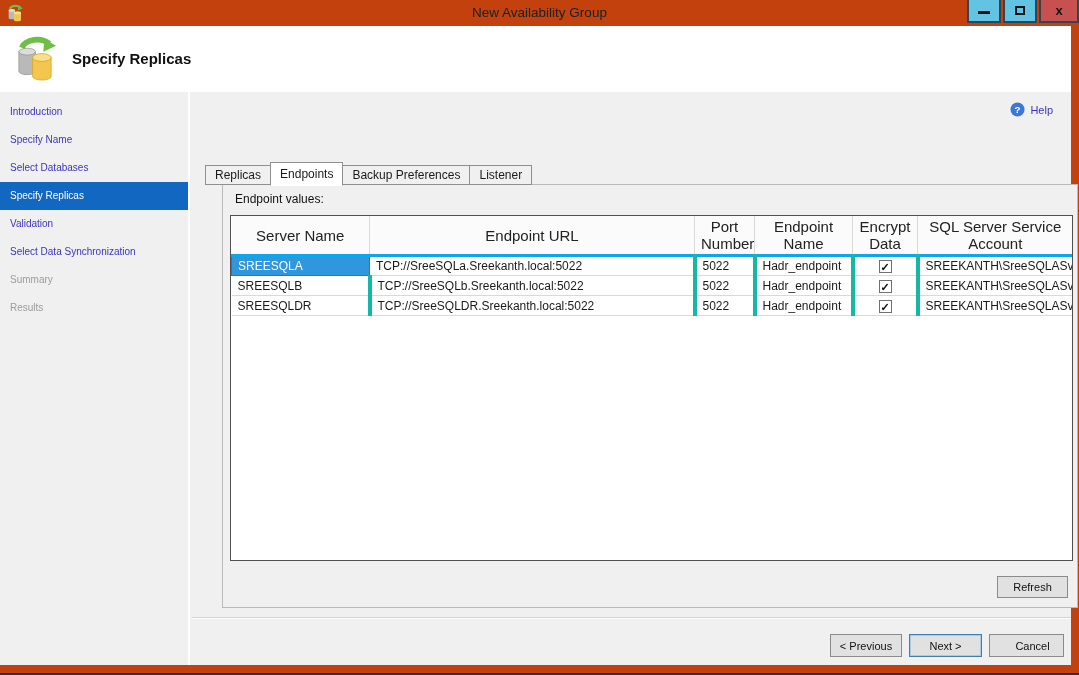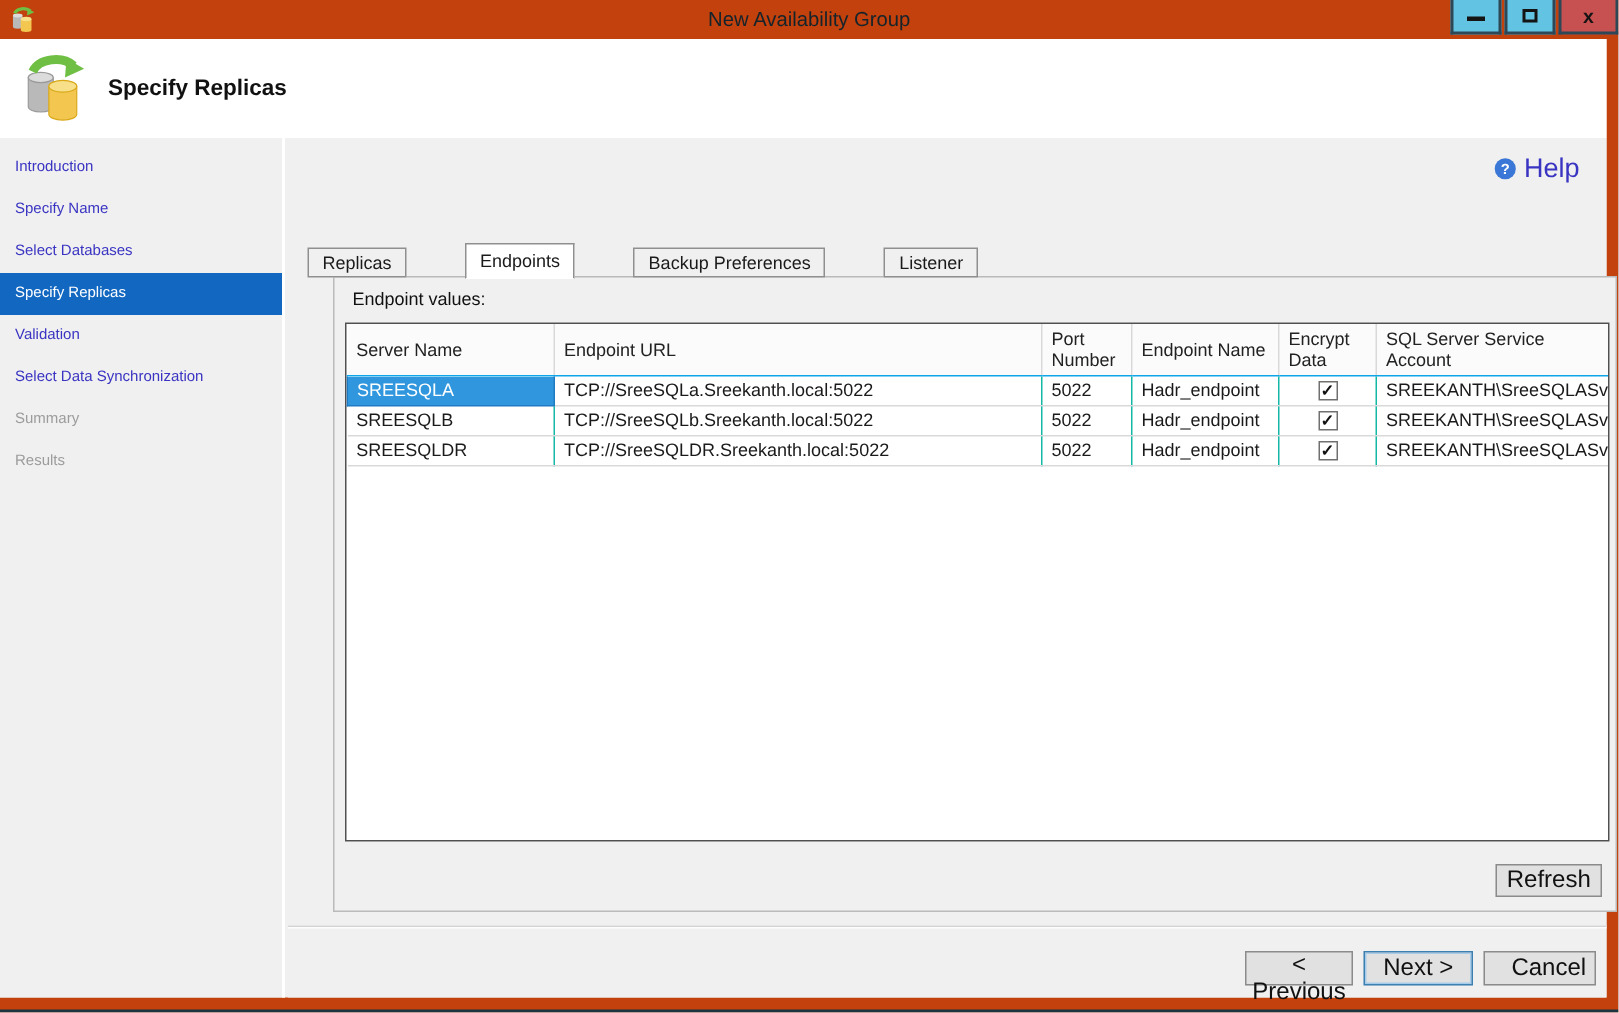--- a/index.html
+++ b/index.html
@@ -44,26 +44,26 @@
   .side-item { height:28px; line-height:28px; padding-left:10px;
     font-size:10px; color:#3A34C2; cursor:pointer; white-space:nowrap; }
   .side-item.selected { background:#1267C1; color:#ffffff; }
   .side-item.disabled { color:#9C9C9C; cursor:default; }
 
   .content { position:absolute; top:66px; left:192px; right:0; bottom:0; background:#f0f0f0; }
 
   
   .help-link { position:absolute; top:10px; right:18px; display:flex; align-items:center;
     gap:5px; cursor:pointer; }
-  .help-label { font-size:18px; color:#3A34C2; }
+  .help-label { font-size:11px; color:#3A34C2; }
 
   .instruction { position:absolute; left:26px; top:40px; font-size:12px; font-weight:bold; color:#111; }
 
   
-  .tabs { position:absolute; left:13px; top:69px; height:24px; display:flex; align-items:flex-end; z-index:2;gap:40px; }
+  .tabs { position:absolute; left:13px; top:69px; height:24px; display:flex; align-items:flex-end; z-index:2; }
   .tab {
     height:20px; line-height:19px; padding:0 9px; font-size:12px;
     background:#f0f0f0; border:1px solid #8f8f8f; margin-right:-1px; cursor:pointer;
     position:relative;
   }
   .tab.active {
     height:24px; line-height:23px; background:#ffffff;
     border-bottom:1px solid #ffffff; margin-bottom:-1px; z-index:3;
   }
 
@@ -73,43 +73,43 @@
     background:#f0f0f0; border:1px solid #bababa; z-index:1;
   }
   .group-label { position:absolute; left:12px; top:7px; font-size:12px; color:#111; }
 
   .table-wrap {
     position:absolute; left:7px; top:30px; width:843px; height:346px;
     background:#ffffff; border:1px solid #505050; overflow:hidden;
   }
   table.grid { border-collapse:collapse; table-layout:fixed; width:841px; }
   .grid th {
-    height:34px; background:#FBFBFB; font-weight:normal; font-size:12px;
-    text-align:left; vertical-align:middle; padding:2px 6px;
-    border-right:1px solid #d9d9d9; border-bottom:1px solid #0ea5e9; color:#222;
+    height:34px; background:#FBFBFB; font-weight:normal; font-size:15px;
+    text-align:center; vertical-align:middle; padding:2px 6px;
+    border-right:1px solid #d9d9d9; border-bottom:3px solid #0ea5e9; color:#222;
   }
   .grid th:last-child { border-right:none; }
   .grid td {
     height:20px; font-size:12px; padding:0 6px; background:#ffffff;
-    border-right:1px solid #14b8a6; border-bottom:1px solid #d9d9d9;
+    border-right:4px solid #14b8a6; border-bottom:1px solid #d9d9d9;
     white-space:nowrap; overflow:hidden; color:#1a1a1a;
   }
   .grid td:last-child { border-right:none; }
   .grid td.sel { background:#3096DD; color:#ffffff; border:1px solid #1e7ac1; }
   .grid td.center { text-align:center; }
   .checkbox {
     display:inline-block; width:13px; height:13px; background:#ffffff;
     border:1px solid #707070; line-height:12px; font-size:11px; font-weight:bold;
     color:#111; text-align:center; vertical-align:middle; cursor:pointer;
   }
 
   
   .btn {
     position:absolute; background:#E1E1E1; border:1px solid #8B8B8B;
-    font-family:"Liberation Sans", sans-serif; font-size:16px; color:#111;
+    font-family:"Liberation Sans", sans-serif; font-size:11px; color:#111;
     cursor:pointer; text-align:center;
   }
   .btn-refresh { right:9px; bottom:9px; width:71px; height:22px; }
   .footer-divider { position:absolute; left:0; right:0; top:525px; height:2px;
     background:#fdfdfd; border-top:1px solid #d4d4d4; }
   .btn-previous { left:638px; top:542px; width:72px; height:23px; }
   .btn-next { left:717px; top:542px; width:73px; height:23px;
     border:1px solid #3C7FB1; box-shadow:inset 0 0 0 1px #A6CCEA; }
   .btn-cancel { left:797px; top:542px; width:75px; height:23px;padding-left:12px; }
 </style>

